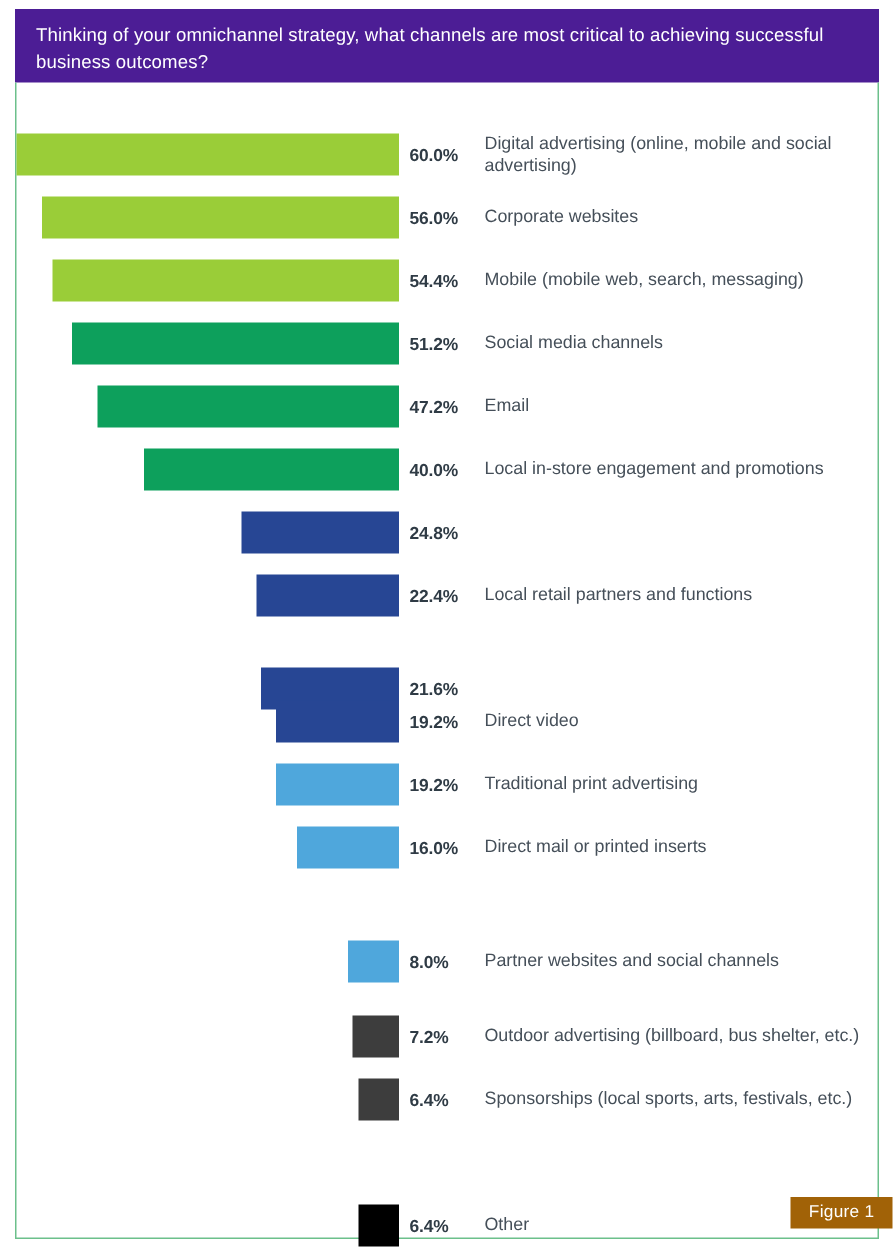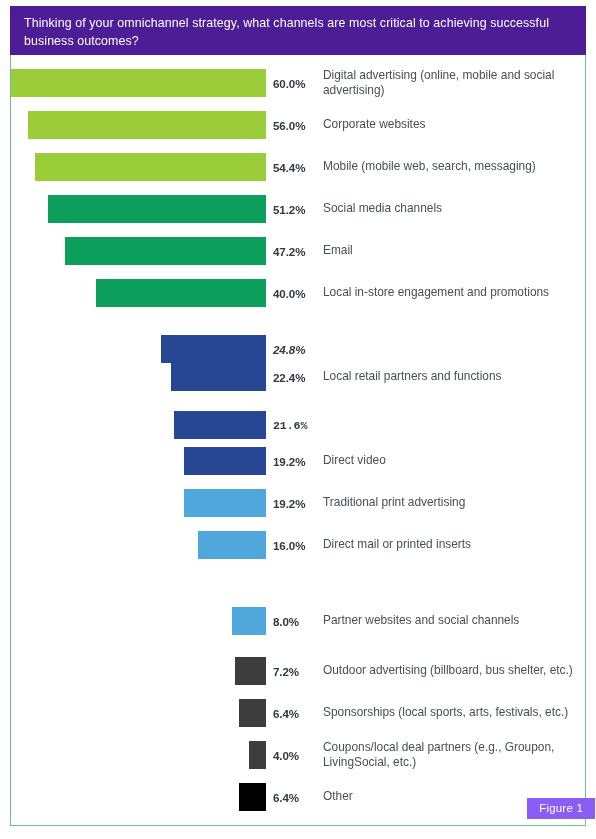--- a/index.html
+++ b/index.html
@@ -57,20 +57,21 @@
     top: 0;
     width: 100%;
     height: 100%;
   }
 
   .bar-row {
     position: absolute;
     left: 0;
     width: 100%;
     height: 28px;
+    margin-top: 20px;
   }
 
   .bar-track {
     position: absolute;
     left: 0;
     top: 0;
     width: 255px;   
     height: 28px;
   }
 
@@ -106,21 +107,21 @@
     font-size: 11.9px;
     color: #454f59;
     line-height: 1.28;
   }
 
   
   #figure-badge {
     position: absolute;
     right: -10px;
     bottom: 6px;
-    background: #8b5cf6;
+    background: #a16207;
     color: #ffffff;
     font-size: 11.5px;
     padding: 4px 12px 5px 12px;
     letter-spacing: 0.2px;
   }
 </style>
 </head>
 <body>
 
 <div id="figure-card">
@@ -166,34 +167,34 @@
           <div class="bar-value">47.2%</div>
           <div class="bar-label">Email</div>
         </div>
         <div class="bar-row" style="top: 224px;">
           <div class="bar-track">
             <div class="bar-rect" style="width: 170px; background: rgb(13, 160, 92);"></div>
           </div>
           <div class="bar-value">40.0%</div>
           <div class="bar-label">Local in-store engagement and promotions</div>
         </div>
-        <div class="bar-row" style="top: 280px; font-style: italic;">
+        <div class="bar-row" style="top: 266px;">
           <div class="bar-track">
             <div class="bar-rect" style="width: 105.4px; background: rgb(39, 70, 148);"></div>
           </div>
           <div class="bar-value">24.8%</div>
         </div>
         <div class="bar-row" style="top: 308px;">
           <div class="bar-track">
             <div class="bar-rect" style="width: 95.2px; background: rgb(39, 70, 148);"></div>
           </div>
           <div class="bar-value">22.4%</div>
           <div class="bar-label">Local retail partners and functions</div>
         </div>
-        <div class="bar-row" style="top: 356px; font-family: Liberation Mono, monospace;">
+        <div class="bar-row" style="top: 370px;">
           <div class="bar-track">
             <div class="bar-rect" style="width: 91.8px; background: rgb(39, 70, 148);"></div>
           </div>
           <div class="bar-value">21.6%</div>
         </div>
         <div class="bar-row" style="top: 392px;">
           <div class="bar-track">
             <div class="bar-rect" style="width: 81.6px; background: rgb(39, 70, 148);"></div>
           </div>
           <div class="bar-value">19.2%</div>
@@ -226,27 +227,20 @@
           </div>
           <div class="bar-value">7.2%</div>
           <div class="bar-label">Outdoor advertising (billboard, bus shelter, etc.)</div>
         </div>
         <div class="bar-row" style="top: 644px;">
           <div class="bar-track">
             <div class="bar-rect" style="width: 27.2px; background: rgb(61, 61, 61);"></div>
           </div>
           <div class="bar-value">6.4%</div>
           <div class="bar-label">Sponsorships (local sports, arts, festivals, etc.)</div>
-        </div>
-        <div class="bar-row" style="top: 686px;">
-          <div class="bar-track">
-            <div class="bar-rect" style="width: 17px; background: rgb(61, 61, 61);"></div>
-          </div>
-          <div class="bar-value">4.0%</div>
-          <div class="bar-label">Coupons/local deal partners (e.g., Groupon, LivingSocial, etc.)</div>
         </div>
         <div class="bar-row" style="top: 728px;">
           <div class="bar-track">
             <div class="bar-rect" style="width: 27.2px; background: rgb(0, 0, 0);"></div>
           </div>
           <div class="bar-value">6.4%</div>
           <div class="bar-label">Other</div>
         </div>
       </div>
     <div id="figure-badge">

